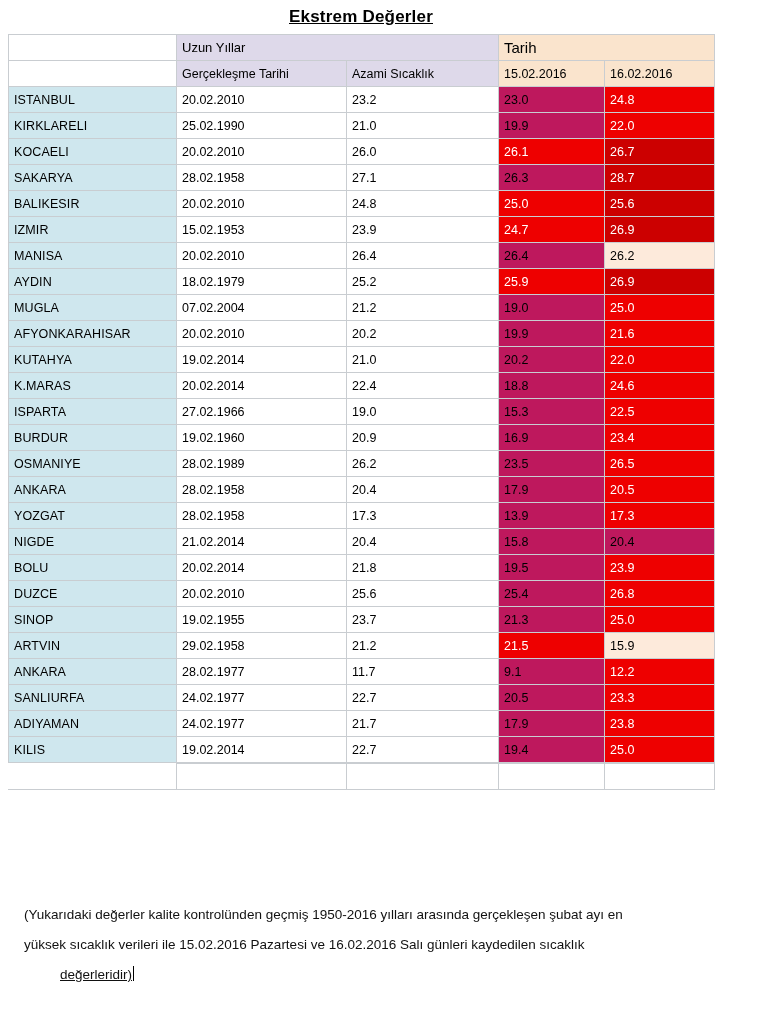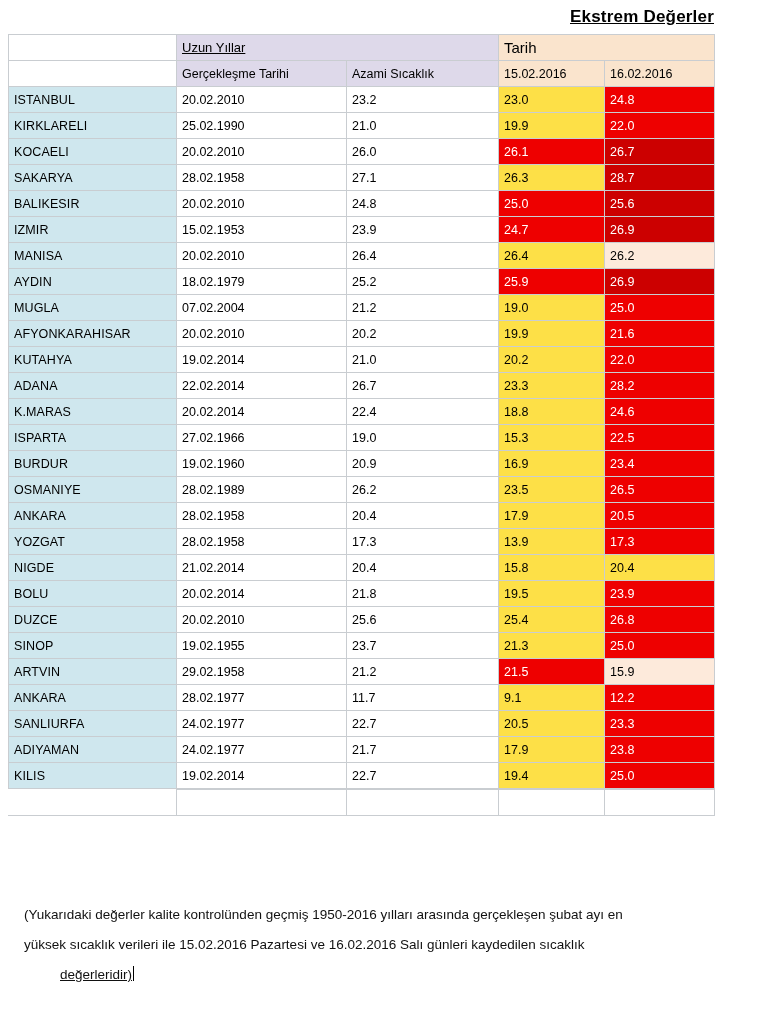--- a/index.html
+++ b/index.html
@@ -18,21 +18,21 @@
   .sheet {
     position: absolute;
     left: 8px;
     top: 0px;
     width: 706px;
   }
   .title-row {
     height: 34px;
     display: flex;
     align-items: center;
-    justify-content: flex-end;
+    justify-content: center;
   }
   .title {
     font-size: 17px;
     font-weight: bold;
     text-decoration: underline;
     letter-spacing: 0.2px;
   }
   table.grid {
     border-collapse: collapse;
     table-layout: fixed;
@@ -59,21 +59,20 @@
   
   .hdr-blank {
     background: #ffffff;
     border: 1px solid #c9cdd1;
   }
   .hdr-uzun {
     background: #ded9ea;
     text-align: center;
     font-weight: bold;
     font-size: 13px;
-    text-decoration: underline;
   }
   .hdr-tarih {
     background: #fae4cd;
     text-align: center;
     font-weight: bold;
     font-size: 15px;
   }
   
   .sub {
     font-weight: bold;
@@ -100,21 +99,21 @@
   }
   td.darkred {
     background: #cc0000;
     color: #ffffff;
   }
   td.peach {
     background: #fdeadb;
     color: #000000;
   }
   td.plain {
-    background: #fde047;
+    background: #be185d;
     color: #000000;
   }
   
   .tail-row td {
     height: 16px;
     border-left: 1px solid #c9cdd1;
     border-right: 1px solid #c9cdd1;
     border-top: 1px solid #c9cdd1;
     border-bottom: none;
     background: #ffffff;
@@ -253,27 +252,20 @@
           <td class="red">21.6</td>
         </tr>
         <tr>
           <td class="city">KUTAHYA</td>
           <td class="val">19.02.2014</td>
           <td class="val">21.0</td>
           <td class="plain">20.2</td>
           <td class="red">22.0</td>
         </tr>
         <tr>
-          <td class="city">ADANA</td>
-          <td class="val">22.02.2014</td>
-          <td class="val">26.7</td>
-          <td class="plain">23.3</td>
-          <td class="red">28.2</td>
-        </tr>
-        <tr>
           <td class="city">K.MARAS</td>
           <td class="val">20.02.2014</td>
           <td class="val">22.4</td>
           <td class="plain">18.8</td>
           <td class="red">24.6</td>
         </tr>
         <tr>
           <td class="city">ISPARTA</td>
           <td class="val">27.02.1966</td>
           <td class="val">19.0</td>

